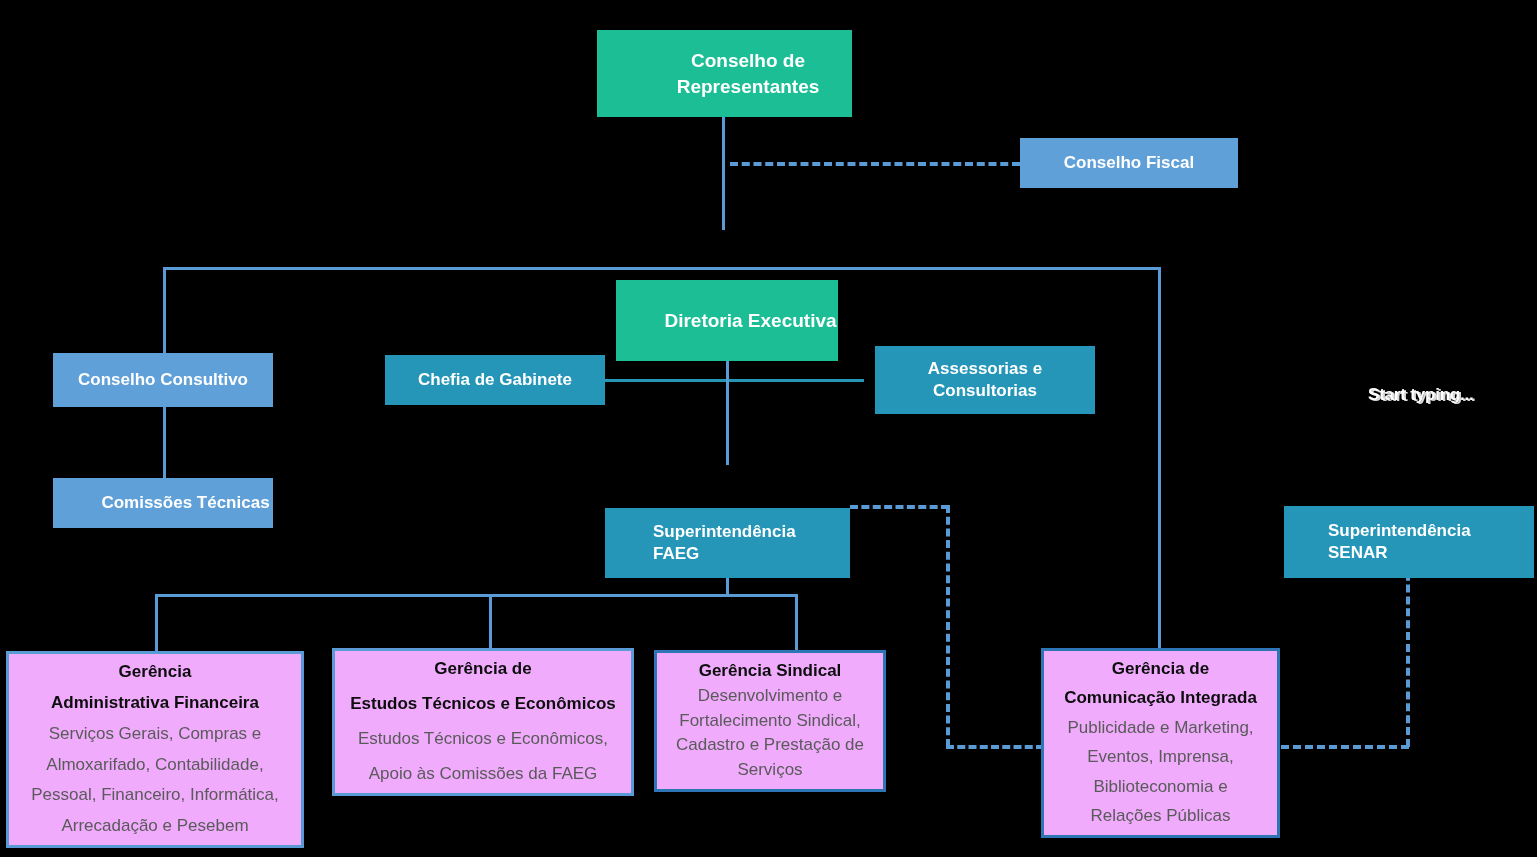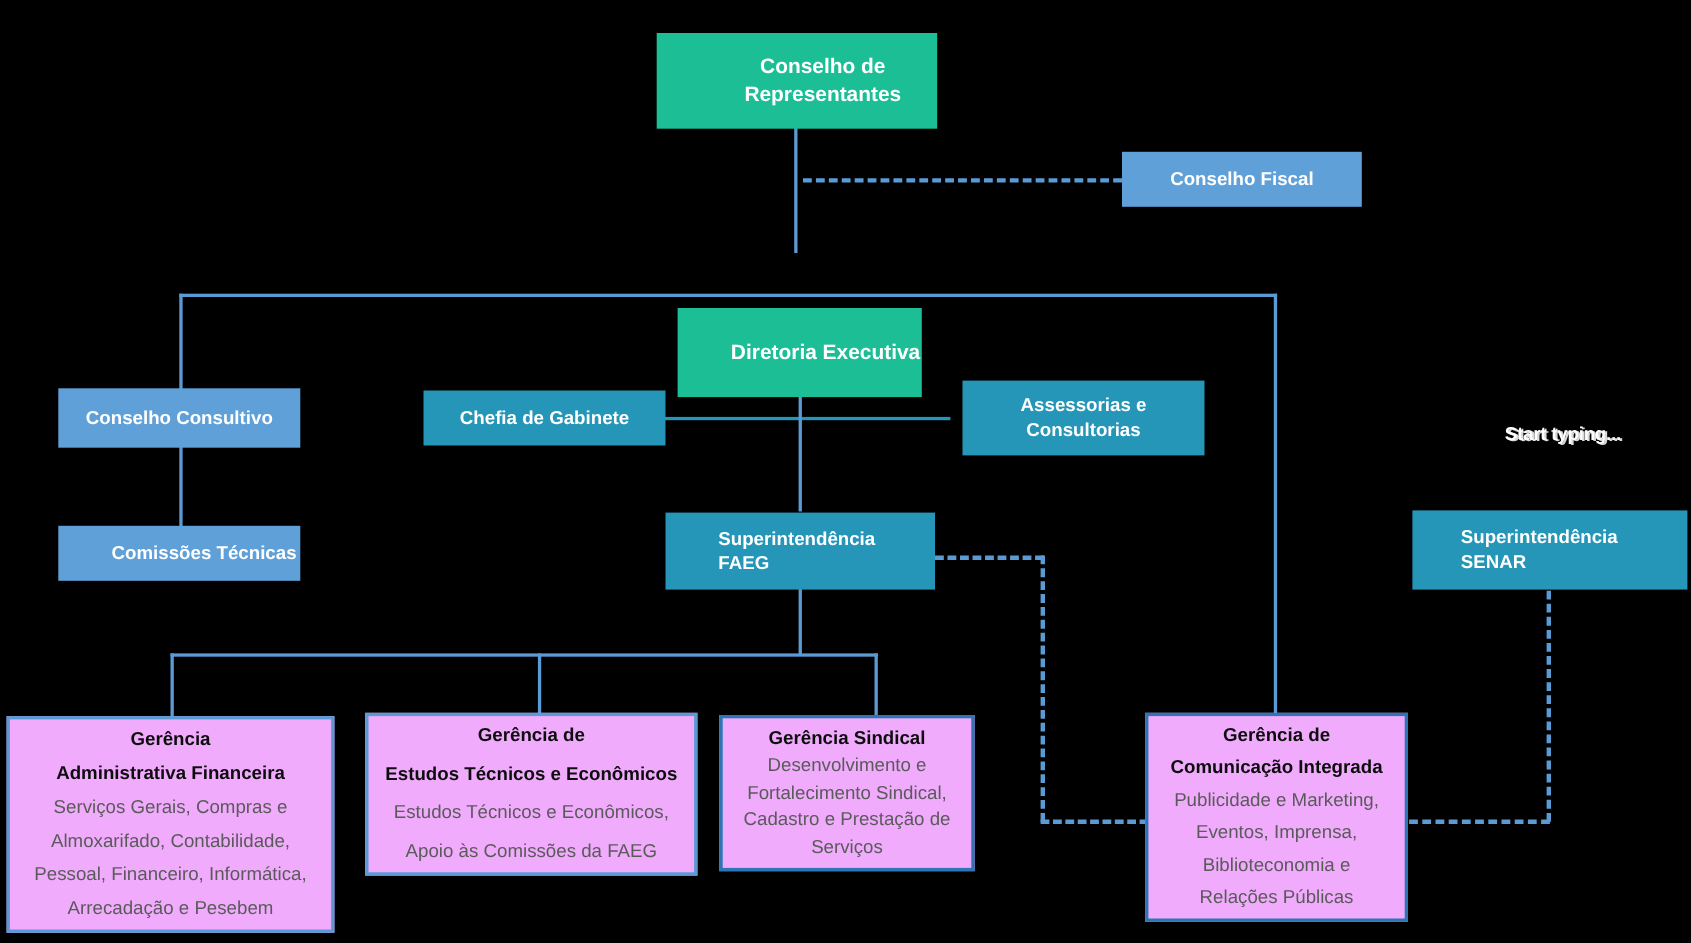--- a/index.html
+++ b/index.html
@@ -47,20 +47,21 @@
     background: #2596b8;
     color: #ffffff;
     font-weight: bold;
     font-size: 17px;
     line-height: 1.32;
   }
   .n-teal.left-align {
     align-items: flex-end;
     text-align: left;
     padding-left: 48px;
+    margin-top: 42px;
   }
   .n-teal.left-align .line { text-align: left; }
 
   
   .card {
     background: #f0abfc;
     border: 3px solid #5b9bd5;
     color: #3b3b3b;
     font-size: 17px;
     line-height: 1.45;

